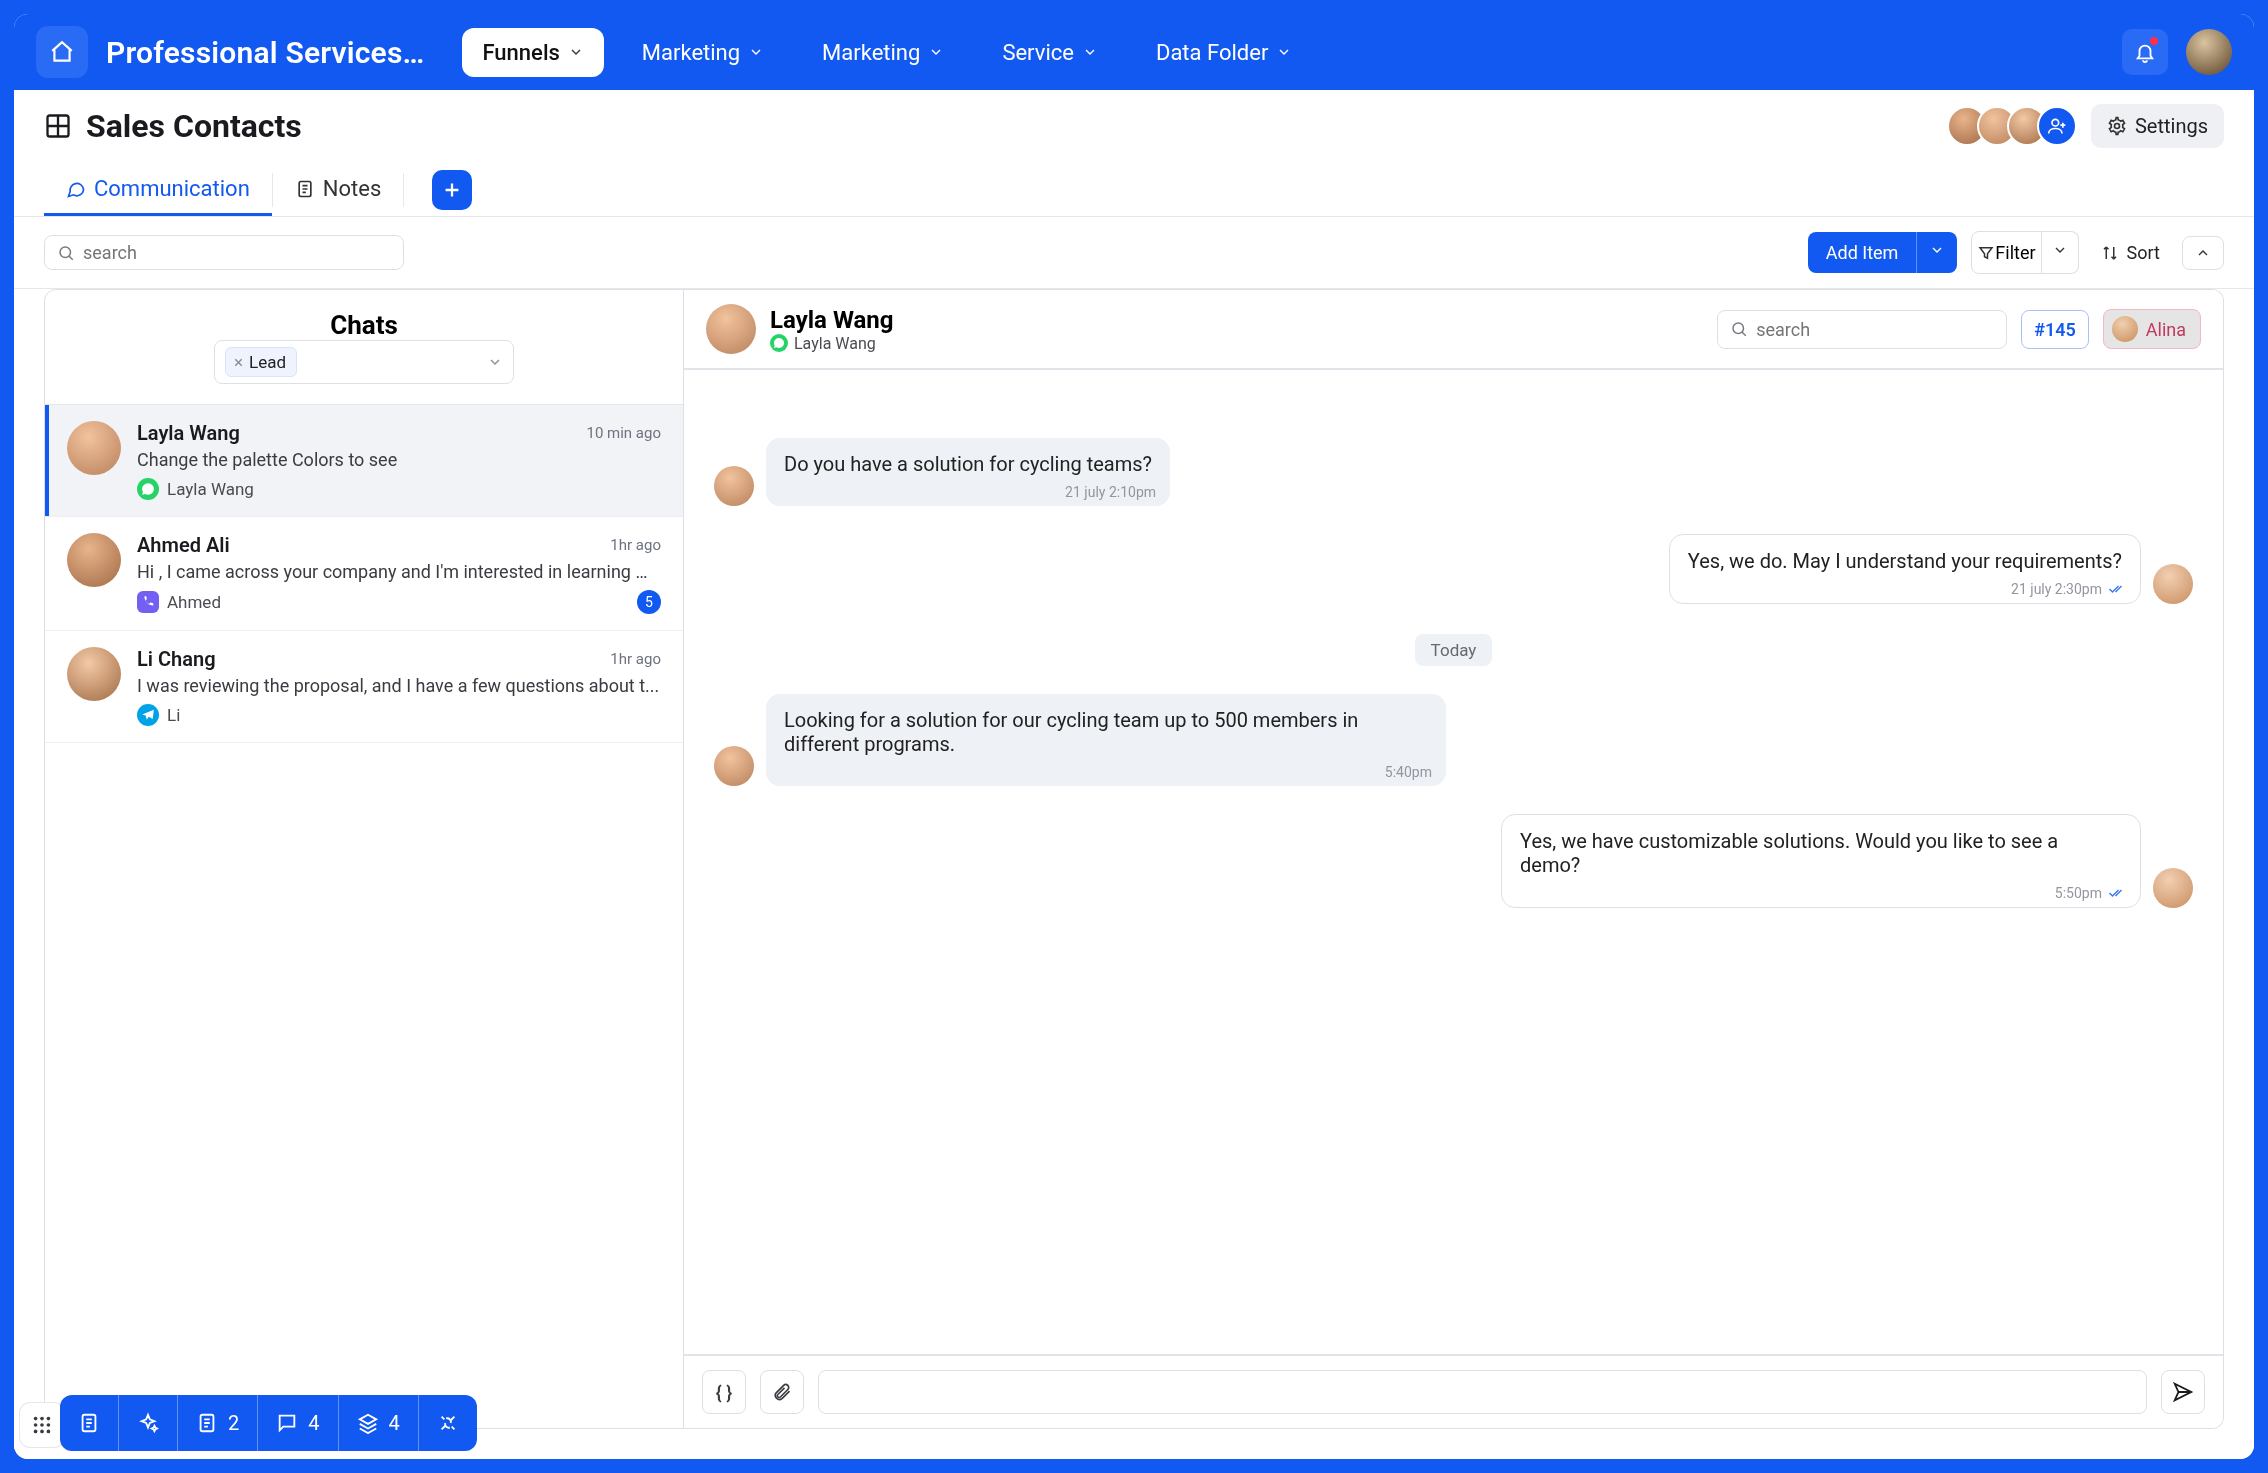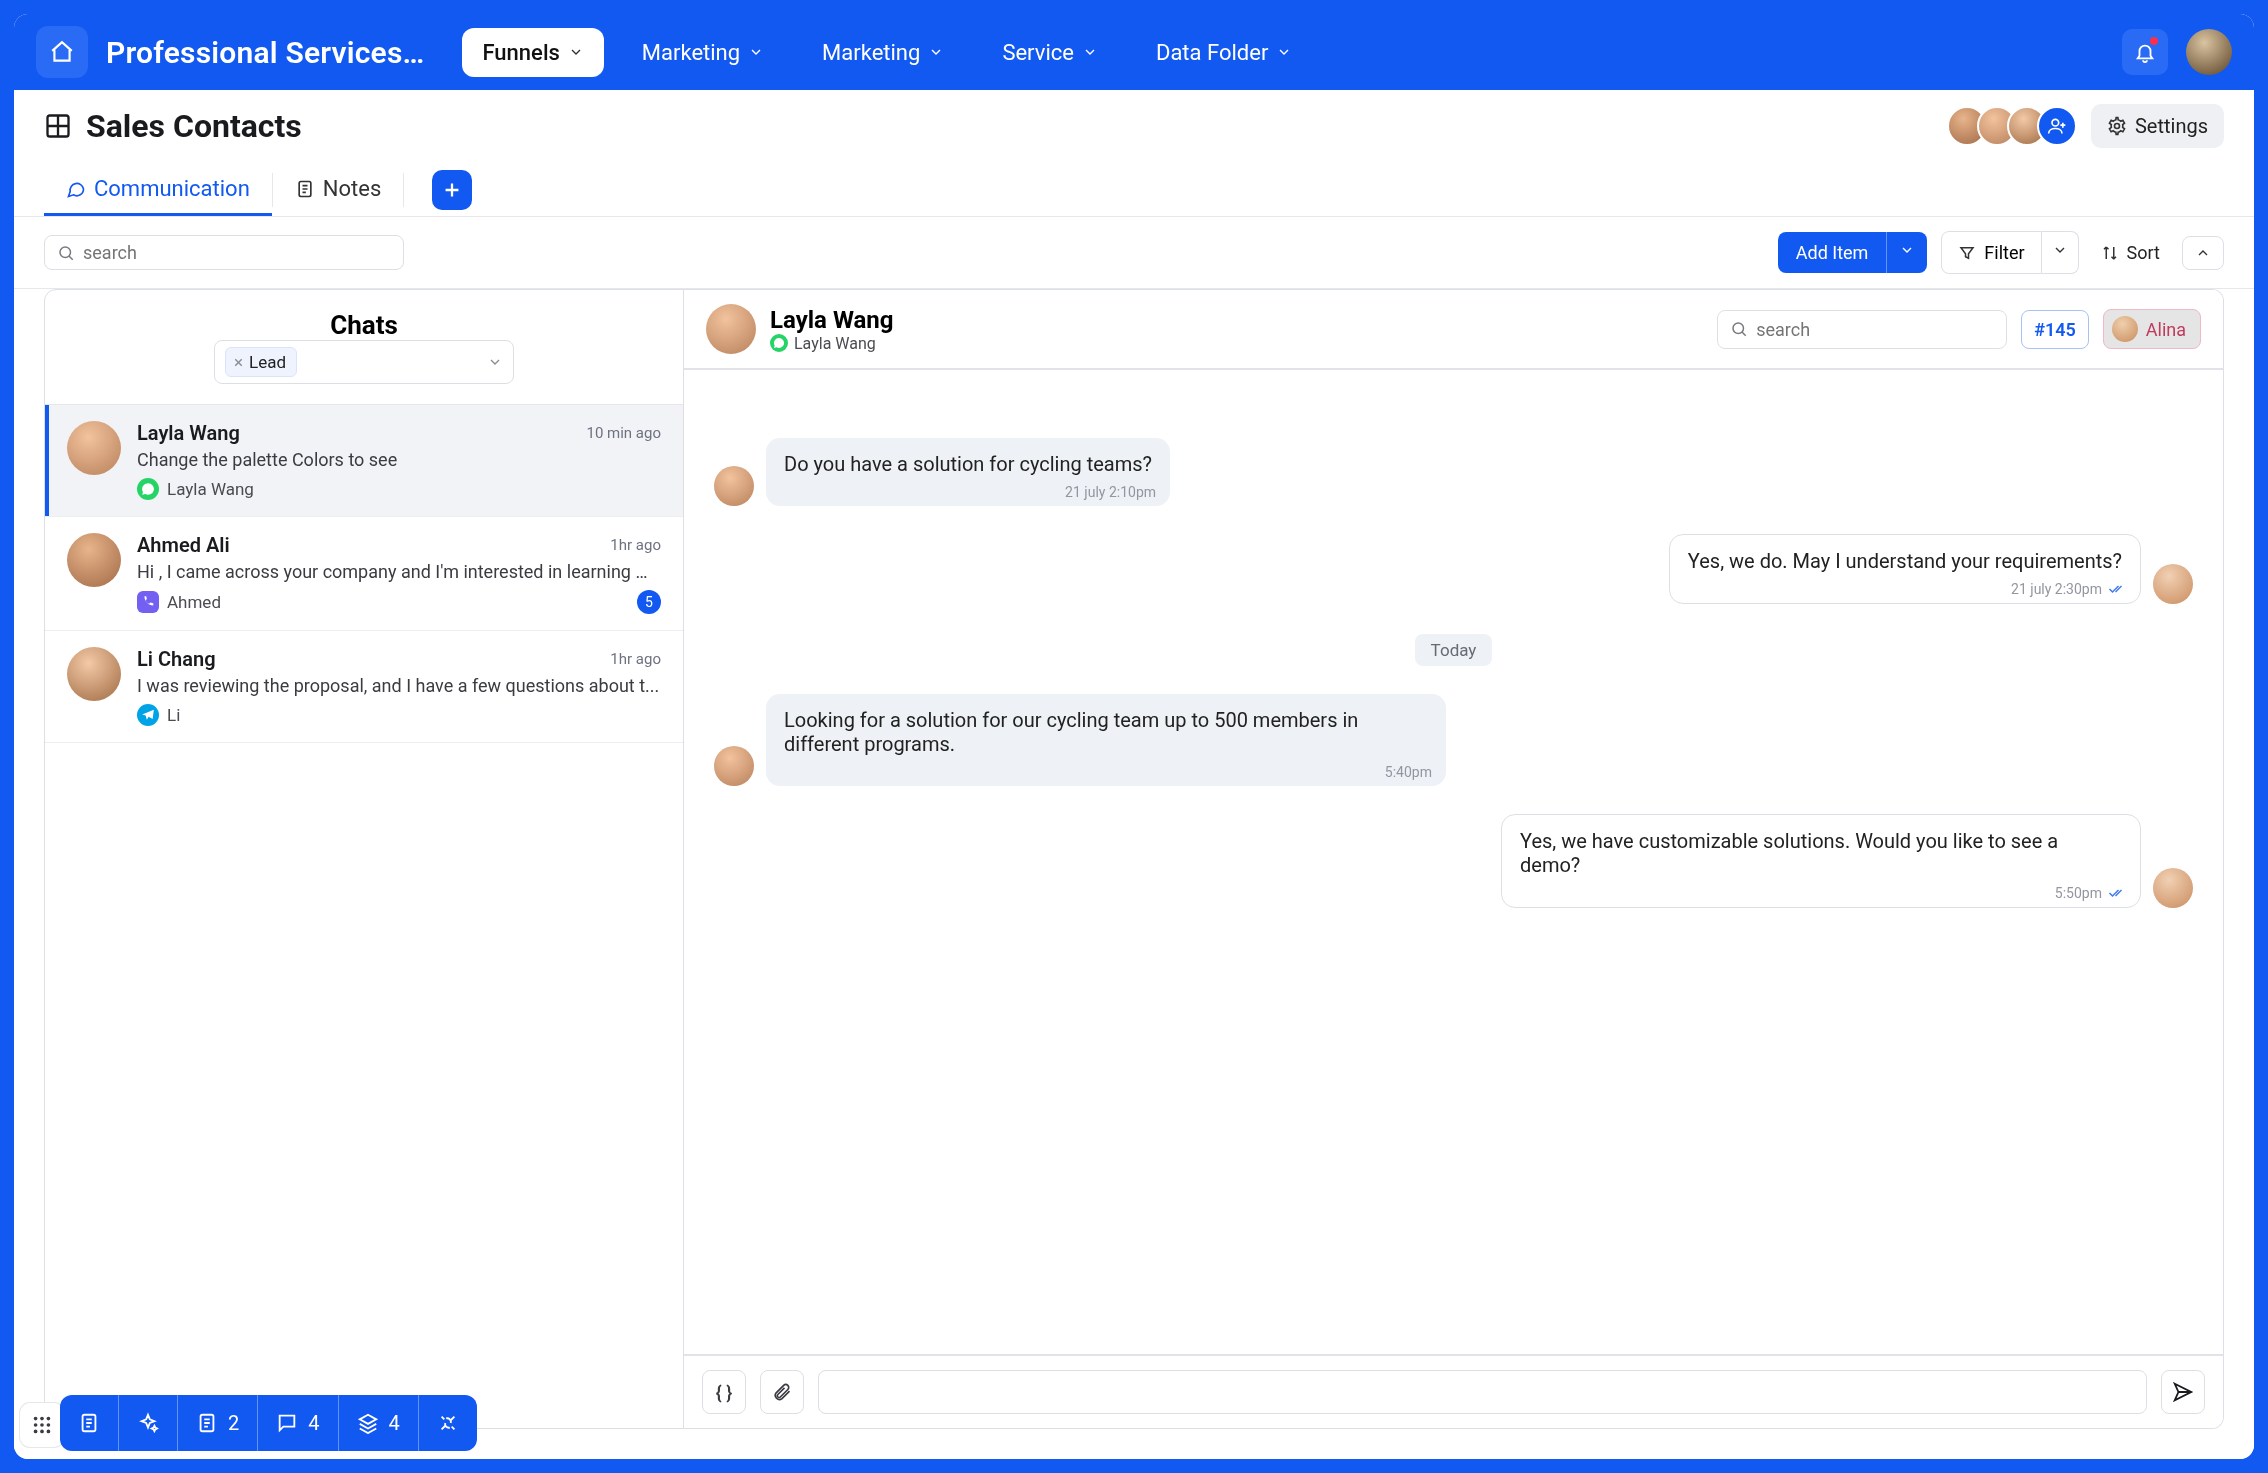--- a/index.html
+++ b/index.html
@@ -37,21 +37,21 @@
     .ph-sep { width:1px; height:34px; background:#e6e7ea; }
     .add-square { width:40px; height:40px; border-radius:10px; background:#1259f1; display:flex; align-items:center; justify-content:center; margin-left:28px; }
 
     
     .toolbar { display:flex; align-items:center; padding:14px 30px; gap:12px; border-bottom:1px solid #e6e7ea; background:#fff; }
     .search-small { display:flex; align-items:center; gap:8px; border:1px solid #dcdfe4; border-radius:8px; padding:6px 12px; width:360px; color:#787a81; }
     .search-small input { border:none; outline:none; font-size:18px; flex:1; color:#333; background:transparent; }
     .tool-right { margin-left:auto; display:flex; align-items:center; gap:14px; }
     .btn-primary { background:#1259f1; color:#fff; border-radius:8px 0 0 8px; padding:10px 18px; font-size:18px; }
     .btn-primary-split { background:#1259f1; color:#fff; border-left:1px solid rgba(255,255,255,.35); border-radius:0 8px 8px 0; padding:10px 12px; }
-    .btn-outline { border:1px solid #dcdfe4; border-radius:8px; padding:10px 16px; font-size:18px; display:flex; align-items:center; gap:8px; }
+    .btn-outline { border:1px solid #dcdfe4; border-radius:8px; padding:10px 5px; font-size:18px; display:flex; align-items:center; }
     .btn-outline-split { border:1px solid #dcdfe4; border-left:none; border-radius:0 8px 8px 0; padding:10px 10px; }
     .sort-btn { display:flex; align-items:center; gap:8px; padding:10px 8px; font-size:18px; color:#222; }
     .collapse-btn { border:1px solid #dcdfe4; border-radius:8px; padding:8px 12px; }
 
     
     .body-area { flex:1; display:flex; min-height:0; background:#fff; padding:0 30px 30px 30px; gap:0; }
     .panel { border:1px solid #dcdfe4; background:#fff; }
     .left-panel { width:640px; border-radius:12px 0 0 12px; display:flex; flex-direction:column; overflow:hidden; }
     .right-panel { flex:1; border-left:none; border-radius:0 12px 12px 0; display:flex; flex-direction:column; overflow:hidden; position:relative; }
 

